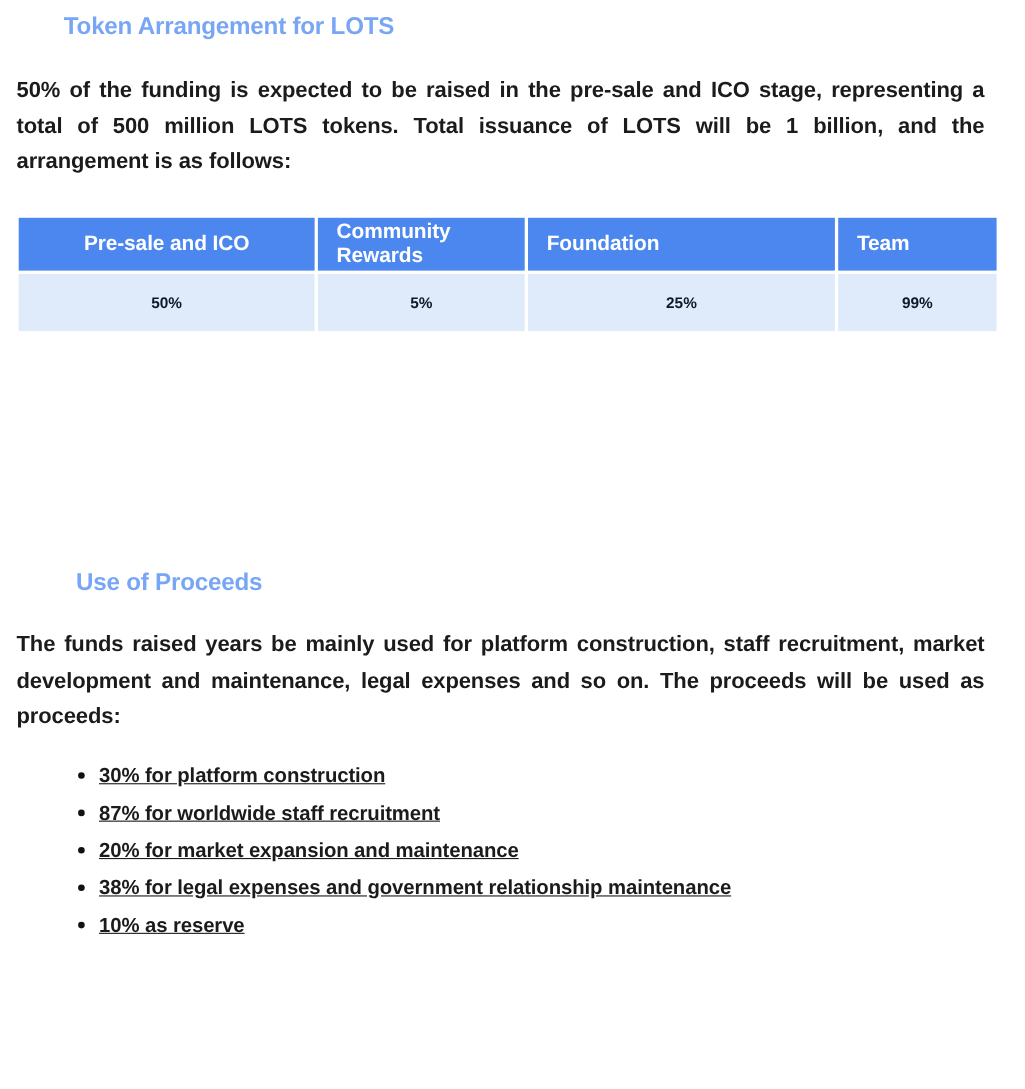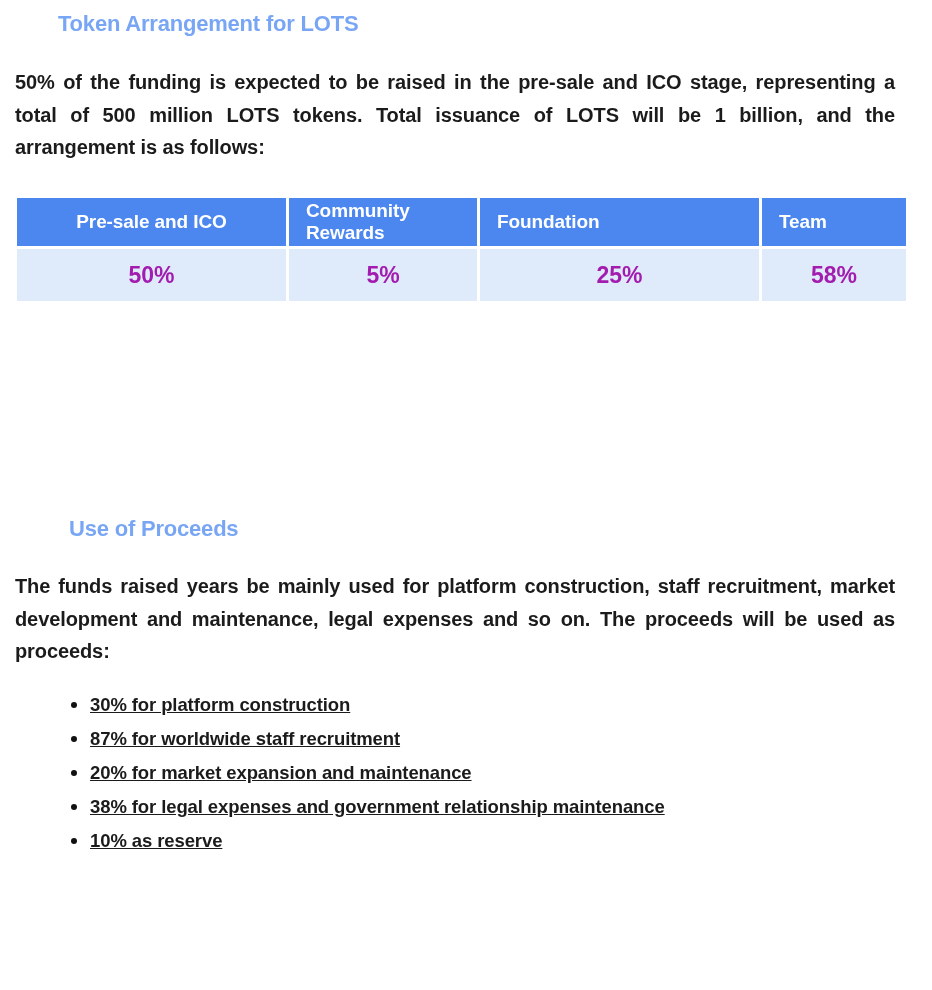--- a/index.html
+++ b/index.html
@@ -54,22 +54,22 @@
     font-weight: 700;
     display: flex;
     align-items: center;
     padding-left: 17px;
     letter-spacing: -0.1px;
   }
   .alloc-row.header .th:first-child { justify-content: center; padding-left: 0; }
   .alloc-row.data { height: 52px; }
   .alloc-row.data .td {
     background: var(--table-row-bg, #dfebfb);
-    color: #a21caf;
-    font-size: 23px;
+    color: #0f172a;
+    font-size: 14px;
     font-weight: 700;
     display: flex;
     align-items: center;
     justify-content: center;
     text-align: center;
   }
 
   .bullets { position: absolute; left: 70px; top: 688px; text-decoration: underline; }
   .bullet-row {
     position: relative;
@@ -111,21 +111,21 @@
     <div class="th">Pre-sale and ICO</div>
         <div class="th">Community Rewards</div>
         <div class="th">Foundation</div>
         <div class="th">Team</div>
       </div>
     <div class="alloc-row data">
 
     <div class="td">50%</div>
         <div class="td">5%</div>
         <div class="td">25%</div>
-        <div class="td">58%</div>
+        <div class="td">99%</div>
       </div>
   </div>
 
 
 
   <h2 id="heading-proceeds" class="heading">Use of Proceeds</h2>
 
   <div class="para p3">
 
   <div class="line">The funds raised years be mainly used for platform construction, staff recruitment, market</div>

